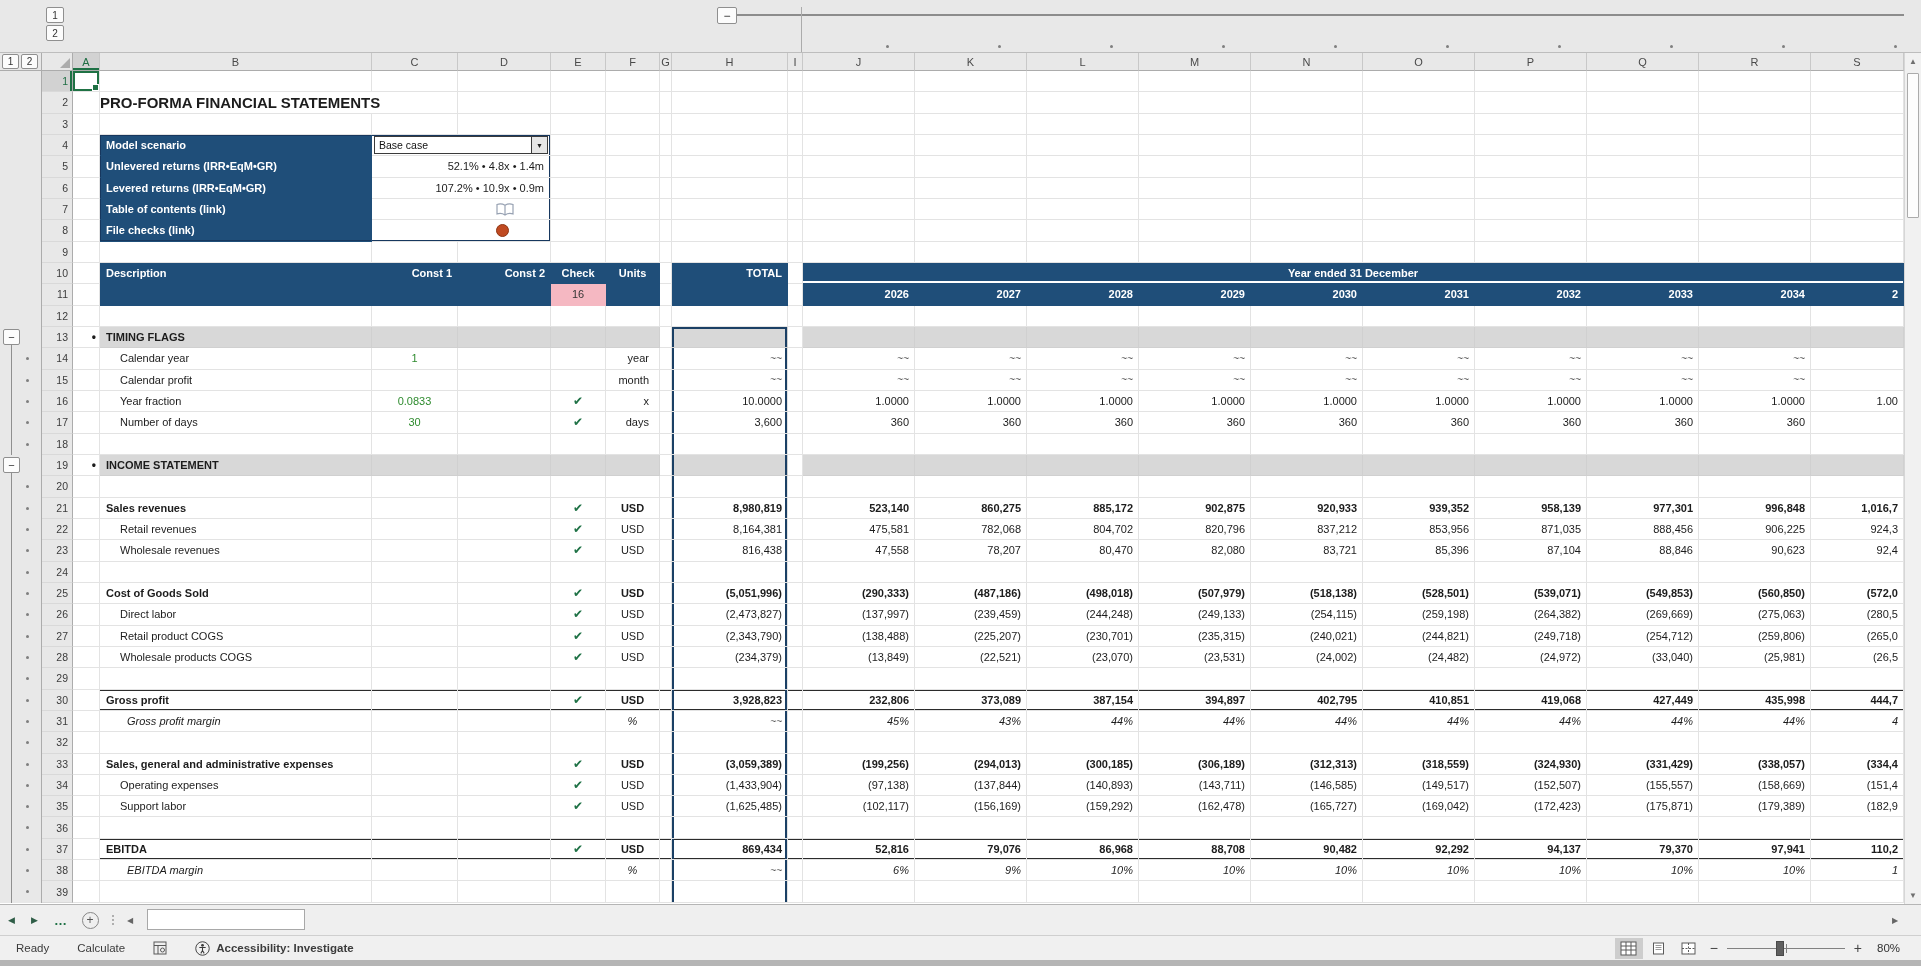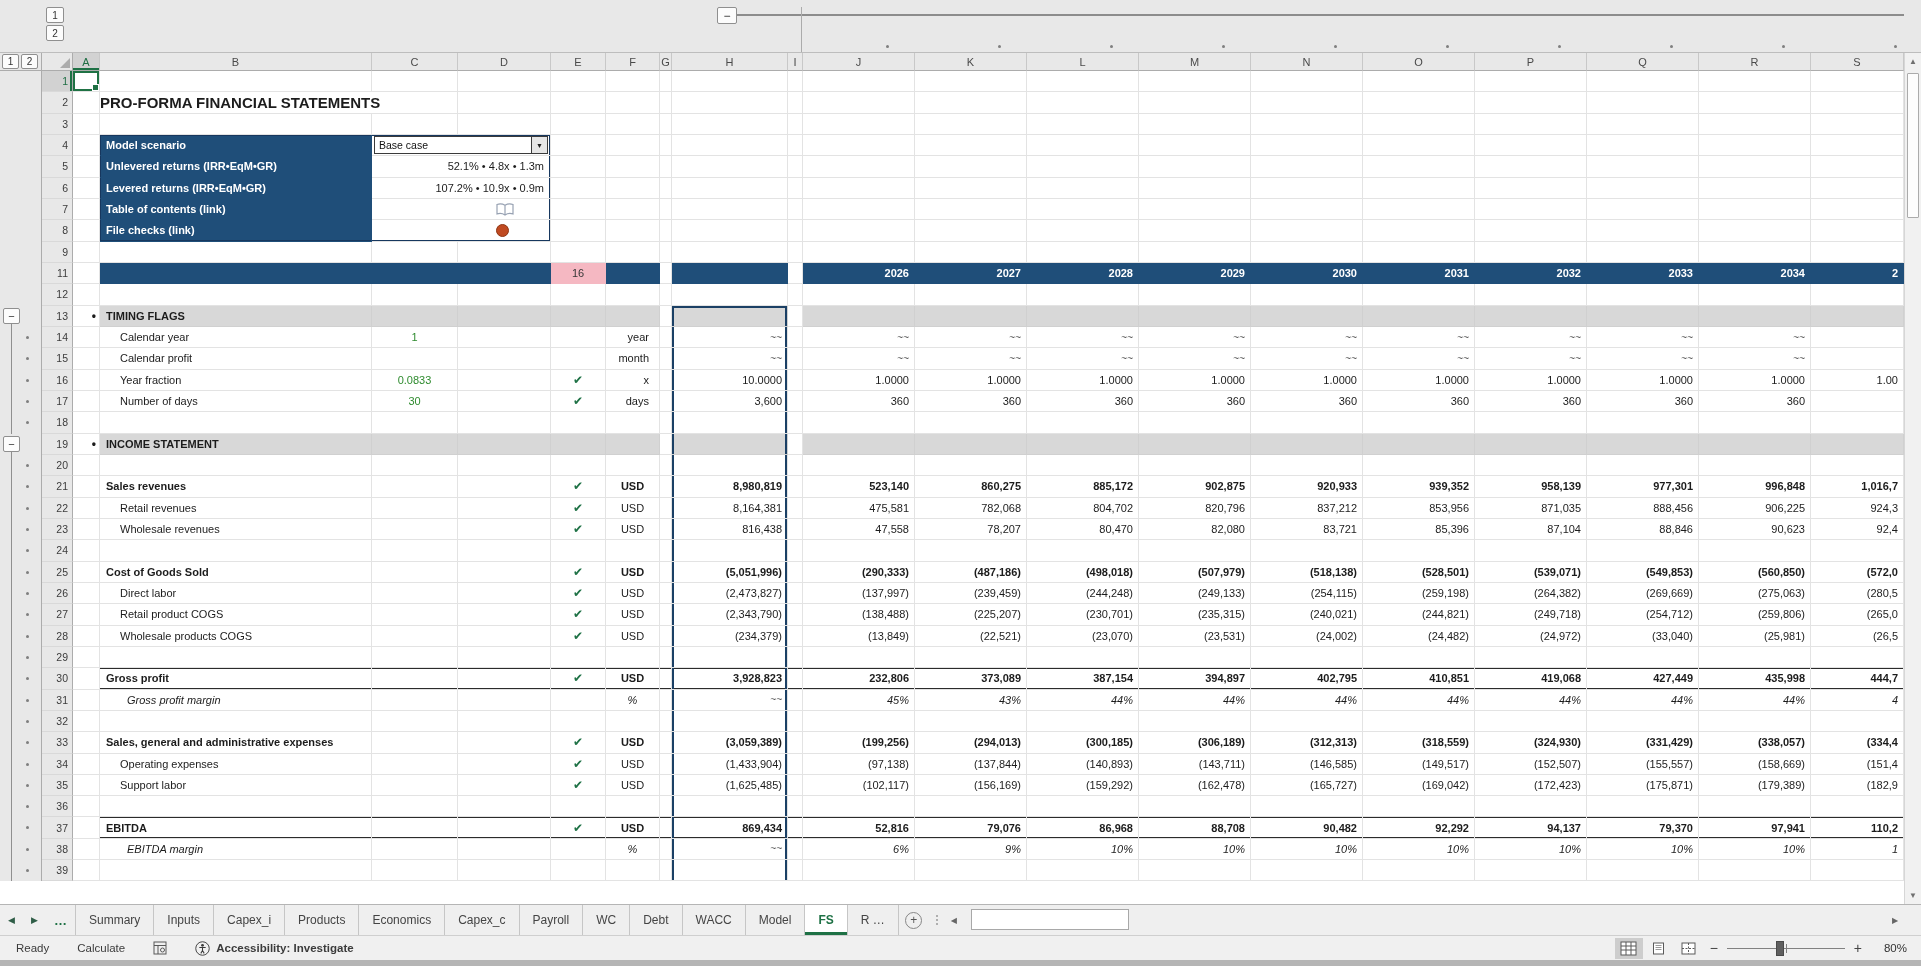--- a/index.html
+++ b/index.html
@@ -97,21 +97,21 @@
     display:flex;align-items:center;font-size:11.5px;color:#3b3b3b;padding-left:16px;}
   .stitem{margin-right:28px;display:flex;align-items:center;gap:6px;}
   .stacc{font-weight:700;}
   #stspacer{flex:1;}
   .viewbtn{width:28px;height:21px;display:flex;align-items:center;justify-content:center;margin-right:2px;}
   .viewbtn.sel{background:#CDCDCD;}
   .zch{font-size:14px;color:#444;padding:0 5px;}
   #ztrack{width:118px;height:1px;background:#818181;position:relative;margin:0 4px;}
   #ztick{position:absolute;left:50%;top:-4px;width:1px;height:9px;background:#818181;}
   #zthumb{position:absolute;left:42%;top:-7px;width:8px;height:15px;background:#5F5F5F;border:1px solid #4a4a4a;}
-  #zoomlabel{font-size:11.5px;color:#333;margin:0 14px 0 10px;min-width:30px;text-align:right;}
+  #zoomlabel{font-size:11.5px;color:#333;margin:0 14px 0 10px;min-width:30px;}
   #bottomstrip{position:absolute;left:0;top:960px;width:1921px;height:6px;background:#B5B5B5;}
 </style>
 </head>
 <body>
 
 <div id="app">
 
   <div id="topstrip">
     <div class="lvlbox" style="left:46px;top:7px">1</div>
     <div class="lvlbox" style="left:46px;top:25px">2</div>
@@ -256,21 +256,21 @@
         <div class="c" style="width: 112px;"></div>
         <div class="c" style="width: 112px;"></div>
         <div class="c" style="width: 112px;"></div>
         <div class="c" style="width: 93px;"></div>
       </div>
       <div class="r">
         <div class="gc"></div>
         <div class="rh">5</div>
         <div class="c" style="width: 27px;"></div>
         <div class="c navy pnl-lbl" style="width: 272px; box-shadow: rgb(23, 55, 94) 1px 0px 0px inset;">Unlevered returns (IRR•EqM•GR)</div>
-        <div class="c valrt" style="width: 179px; box-shadow: rgb(23, 55, 94) -1px 0px 0px inset;">52.1% • 4.8x • 1.3m</div>
+        <div class="c valrt" style="width: 179px; box-shadow: rgb(23, 55, 94) -1px 0px 0px inset;">52.1% • 4.8x • 1.4m</div>
         <div class="c" style="width: 55px;"></div>
         <div class="c" style="width: 54px;"></div>
         <div class="c" style="width: 12px;"></div>
         <div class="c" style="width: 116px;"></div>
         <div class="c" style="width: 15px;"></div>
         <div class="c" style="width: 112px;"></div>
         <div class="c" style="width: 112px;"></div>
         <div class="c" style="width: 112px;"></div>
         <div class="c" style="width: 112px;"></div>
         <div class="c" style="width: 112px;"></div>
@@ -369,20 +369,34 @@
         <div class="c" style="width: 112px;"></div>
         <div class="c" style="width: 112px;"></div>
         <div class="c" style="width: 112px;"></div>
         <div class="c" style="width: 112px;"></div>
         <div class="c" style="width: 112px;"></div>
         <div class="c" style="width: 112px;"></div>
         <div class="c" style="width: 112px;"></div>
         <div class="c" style="width: 112px;"></div>
         <div class="c" style="width: 112px;"></div>
         <div class="c" style="width: 93px;"></div>
+      </div>
+      <div class="r">
+        <div class="gc"></div>
+        <div class="rh">10</div>
+        <div class="c" style="width: 27px;"></div>
+        <div class="c navy bold" style="width: 272px; padding-left: 6px;">Description</div>
+        <div class="c navy bold num" style="width: 86px;">Const 1</div>
+        <div class="c navy bold num" style="width: 93px;">Const 2</div>
+        <div class="c navy bold cent" style="width: 55px;">Check</div>
+        <div class="c navy bold cent" style="width: 54px;">Units</div>
+        <div class="c" style="width: 12px;"></div>
+        <div class="c navy bold num" style="width: 116px;">TOTAL</div>
+        <div class="c" style="width: 15px;"></div>
+        <div class="bandyears" style="width: 1101px;">Year ended 31 December</div>
       </div>
       <div class="r">
         <div class="gc"></div>
         <div class="rh">11</div>
         <div class="c" style="width: 27px;"></div>
         <div class="c navy" style="width: 272px;"></div>
         <div class="c navy" style="width: 86px;"></div>
         <div class="c navy" style="width: 93px;"></div>
         <div class="c pinkc cent" style="width: 55px;">16</div>
         <div class="c navy" style="width: 54px;"></div>
@@ -1130,35 +1144,20 @@
   <div id="vscroll">
     <div class="sarr" style="top:0">▲</div>
     <div id="vthumb"></div>
     <div class="sarr" style="bottom:0">▼</div>
   </div>
 
   <div id="tabbar">
     <div class="tnav">◀</div>
     <div class="tnav">▶</div>
     <div class="tmore">…</div>
-    <div id="tabs" style="display:flex;align-items:stretch">
-        <div class="tab">Summary</div>
-        <div class="tab">Inputs</div>
-        <div class="tab">Capex_i</div>
-        <div class="tab">Products</div>
-        <div class="tab">Economics</div>
-        <div class="tab">Capex_c</div>
-        <div class="tab">Payroll</div>
-        <div class="tab">WC</div>
-        <div class="tab">Debt</div>
-        <div class="tab">WACC</div>
-        <div class="tab">Model</div>
-        <div class="tab active">FS</div>
-        <div class="tab">R …</div>
-      </div>
     <div class="plusbtn">
         <span>+</span>
       </div>
     <div class="grip">
         <i></i>
         <i></i>
         <i></i>
       </div>
     <div id="hscroll">
       <div class="harr" style="left:0">◀</div>

